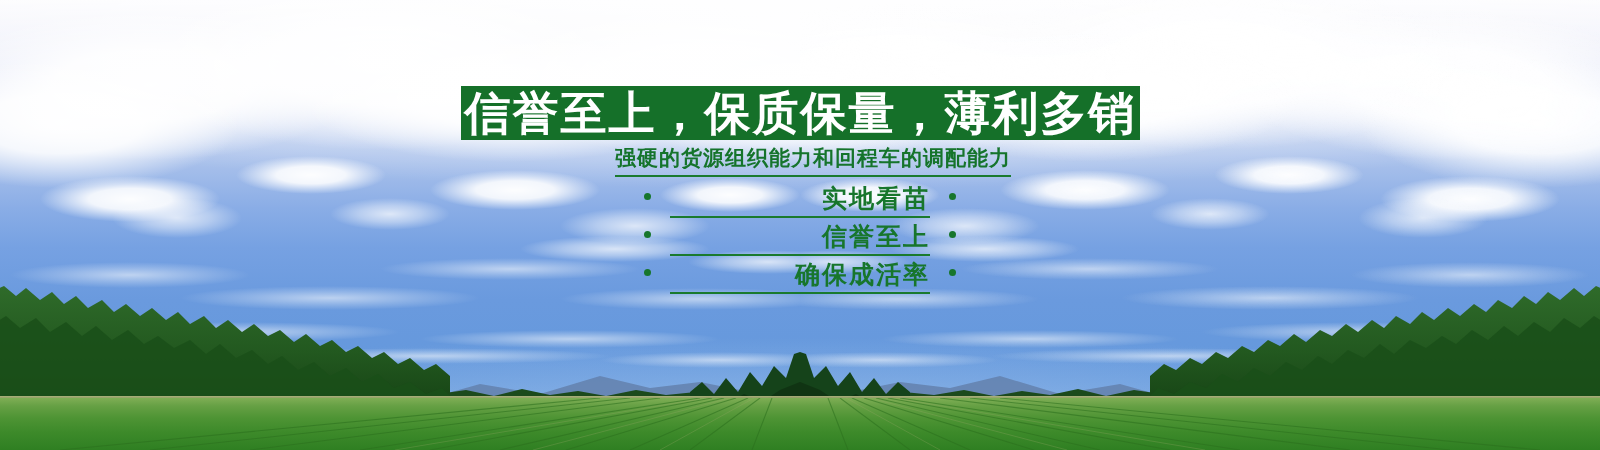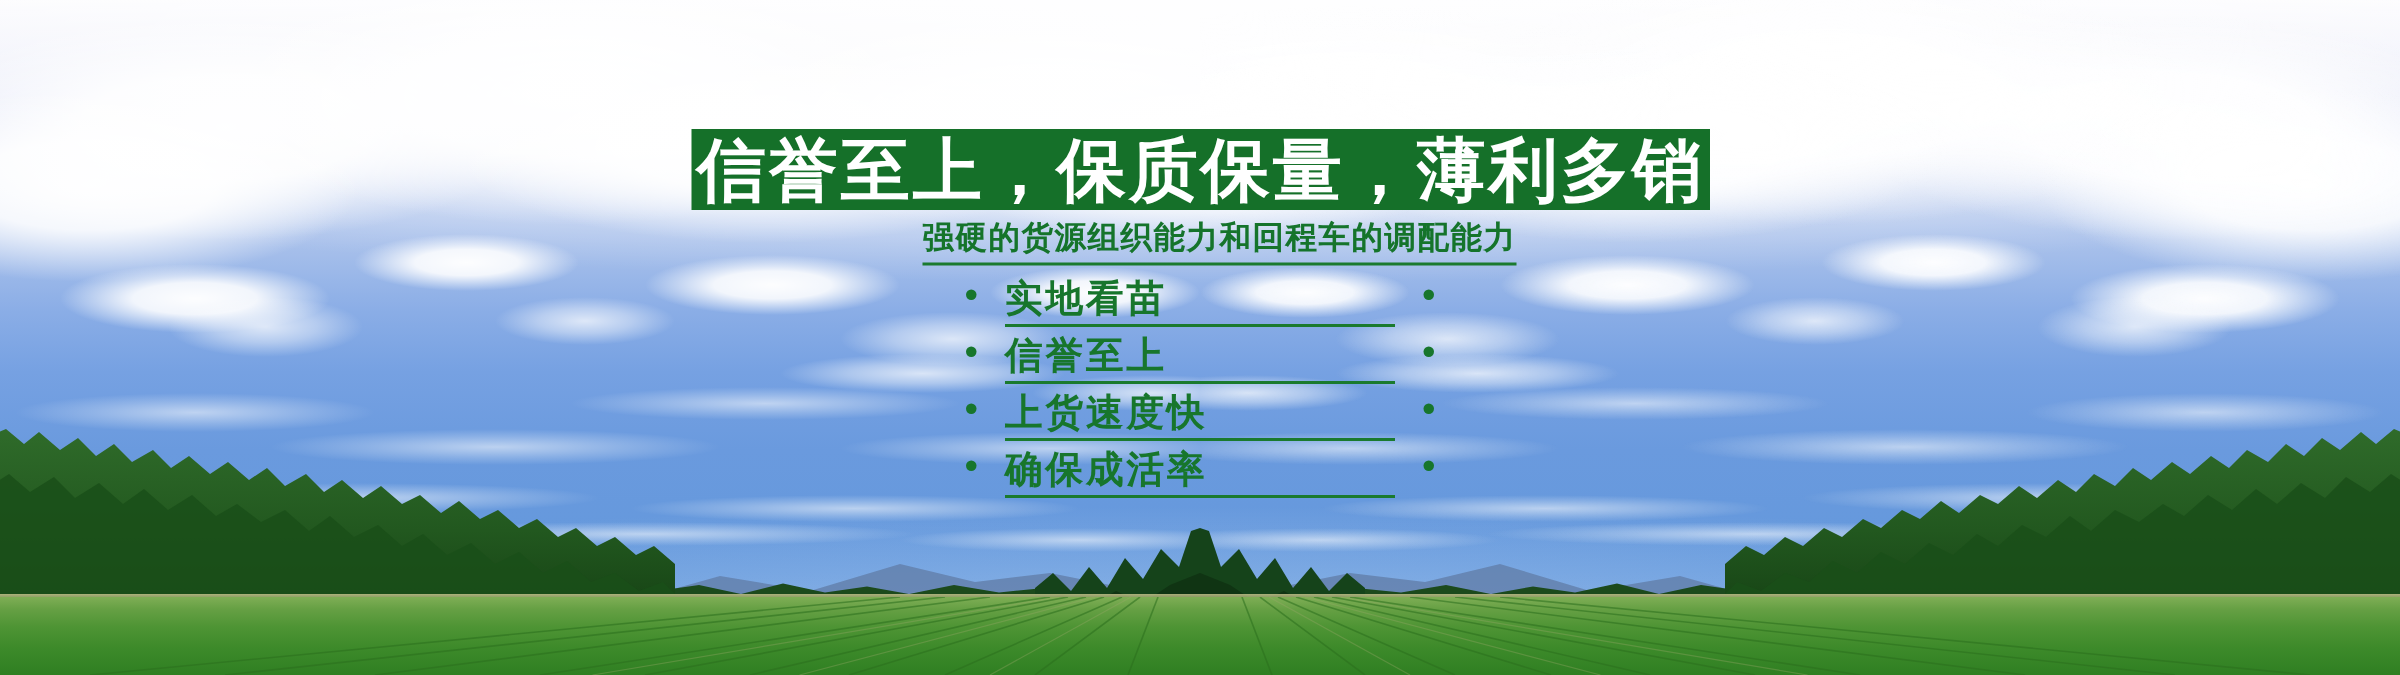--- a/index.html
+++ b/index.html
@@ -240,21 +240,21 @@
     top: 180px;
     width: 1600px;
   }
   .feature-row {
     position: relative;
     width: 260px;
     margin: 0 auto;
     height: 36px;
     display: flex;
     align-items: center;
-    justify-content: flex-start;
+    justify-content: flex-end;
     border-bottom: 2px solid #1a7a2e;
   }
   .feature-label {
     color: #17762c;
     font-size: 25px;
     font-weight: bold;
     letter-spacing: 2px;
     white-space: nowrap;
     line-height: 1;
   }
@@ -456,25 +456,20 @@
         <span class="bullet b-right"></span>
       </div>
 
       <div class="feature-row">
         <span class="bullet b-left"></span>
         <span class="feature-label">信誉至上</span>
         <span class="bullet b-right"></span>
       </div>
 
 
-      <div class="feature-row">
-        <span class="bullet b-left"></span>
-        <span class="feature-label">上货速度快</span>
-        <span class="bullet b-right"></span>
-      </div>
 
       <div class="feature-row">
         <span class="bullet b-left"></span>
         <span class="feature-label">确保成活率</span>
         <span class="bullet b-right"></span>
       </div>
 
     </div>
   </div>
 

